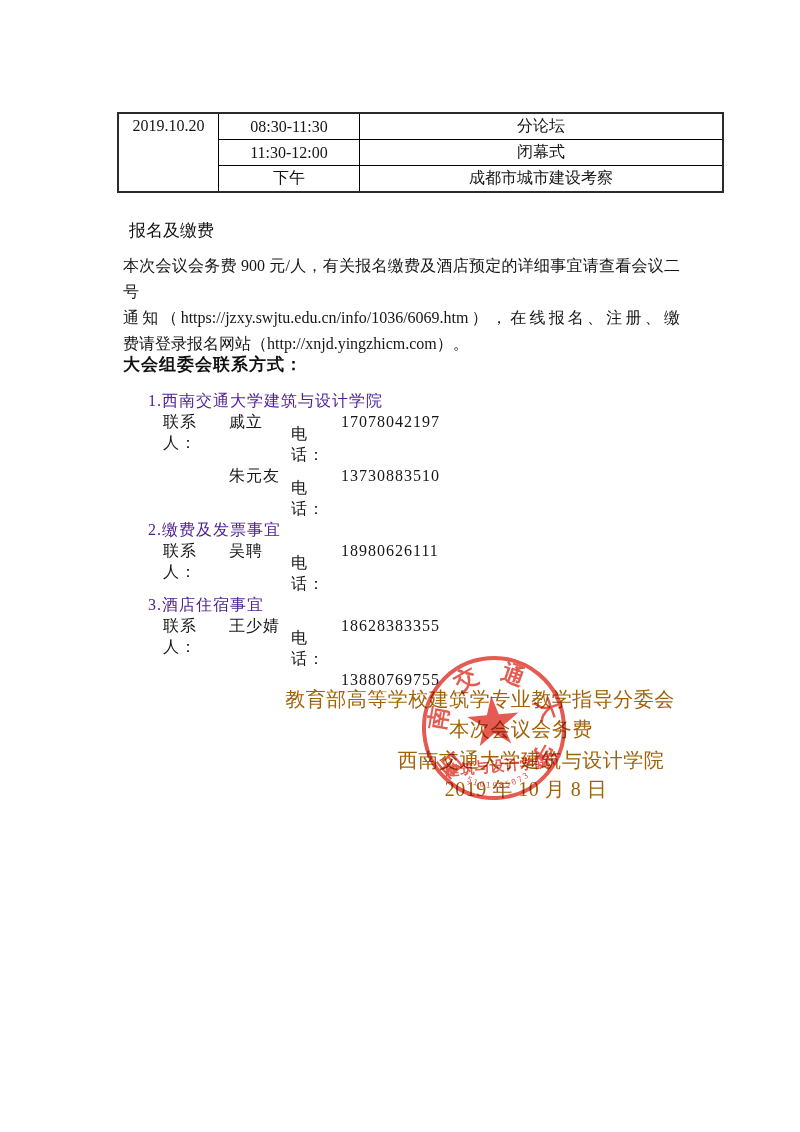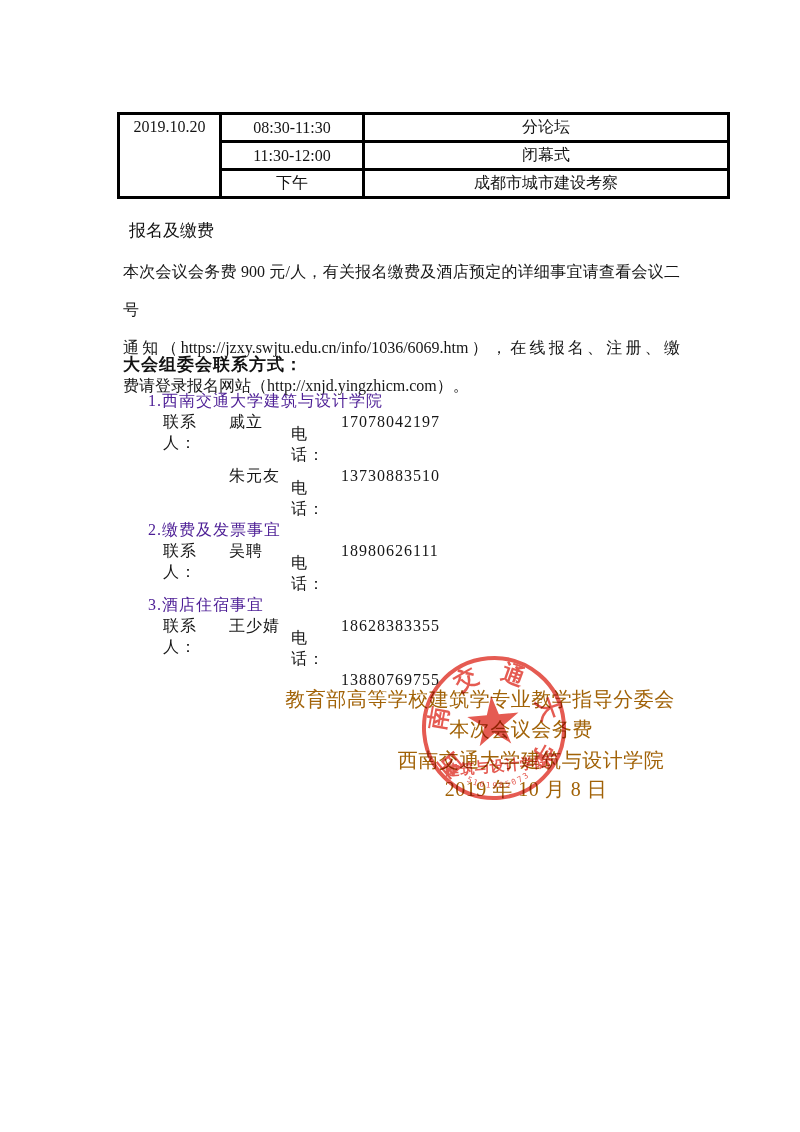--- a/index.html
+++ b/index.html
@@ -6,31 +6,31 @@
   body{
     width:800px;height:1132px;background:#ffffff;position:relative;
     font-family:"Liberation Serif","DejaVu Serif",serif;color:#1c1c1c;
     overflow:hidden;
   }
   .page{position:absolute;inset:0;}
 
   
   .sched{position:absolute;left:117px;top:112px;border-collapse:collapse;
     font-size:16px;color:#141414;}
-  .sched td{border:3px solid #000000;text-align:center;vertical-align:middle;
+  .sched td{border:1px solid #000000;text-align:center;vertical-align:middle;
     height:25px;padding:0 4px;}
   .sched{border:2px solid #2b2b2b;}
   .sched .c-date{width:91px;vertical-align:top;padding-top:3px;}
   .sched .c-time{width:132px;}
   .sched .c-act{width:354px;}
 
   
   .reg{position:absolute;left:123px;top:219px;width:557px;}
   .reg h3{margin:0 0 11px 6px;font-size:17px;font-weight:normal;color:#111;}
-  .body-line{font-size:16px;line-height:38px;white-space:nowrap;color:#161616;}
+  .body-line{font-size:16px;line-height:26px;white-space:nowrap;color:#161616;}
   .body-line.just{white-space:normal;text-align:justify;text-align-last:justify;}
 
   
   .contacts{position:absolute;left:123px;top:353px;width:560px;}
   .contacts h3{margin:0 0 14px 0;font-size:17px;font-weight:bold;letter-spacing:1px;color:#111;}
   .item-line{margin-left:25px;font-size:16px;line-height:21px;letter-spacing:1px;color:#4c1d95;}
   .person-line{margin-left:40px;font-size:16px;line-height:21px;display:flex;color:#161616;}
   .person-line .lbl{display:inline-block;width:66px;letter-spacing:1px;}
   .person-line .pname{display:inline-block;width:62px;letter-spacing:1px;}
   .person-line .plbl{display:inline-block;width:50px;letter-spacing:1px;margin-top:12px;}

